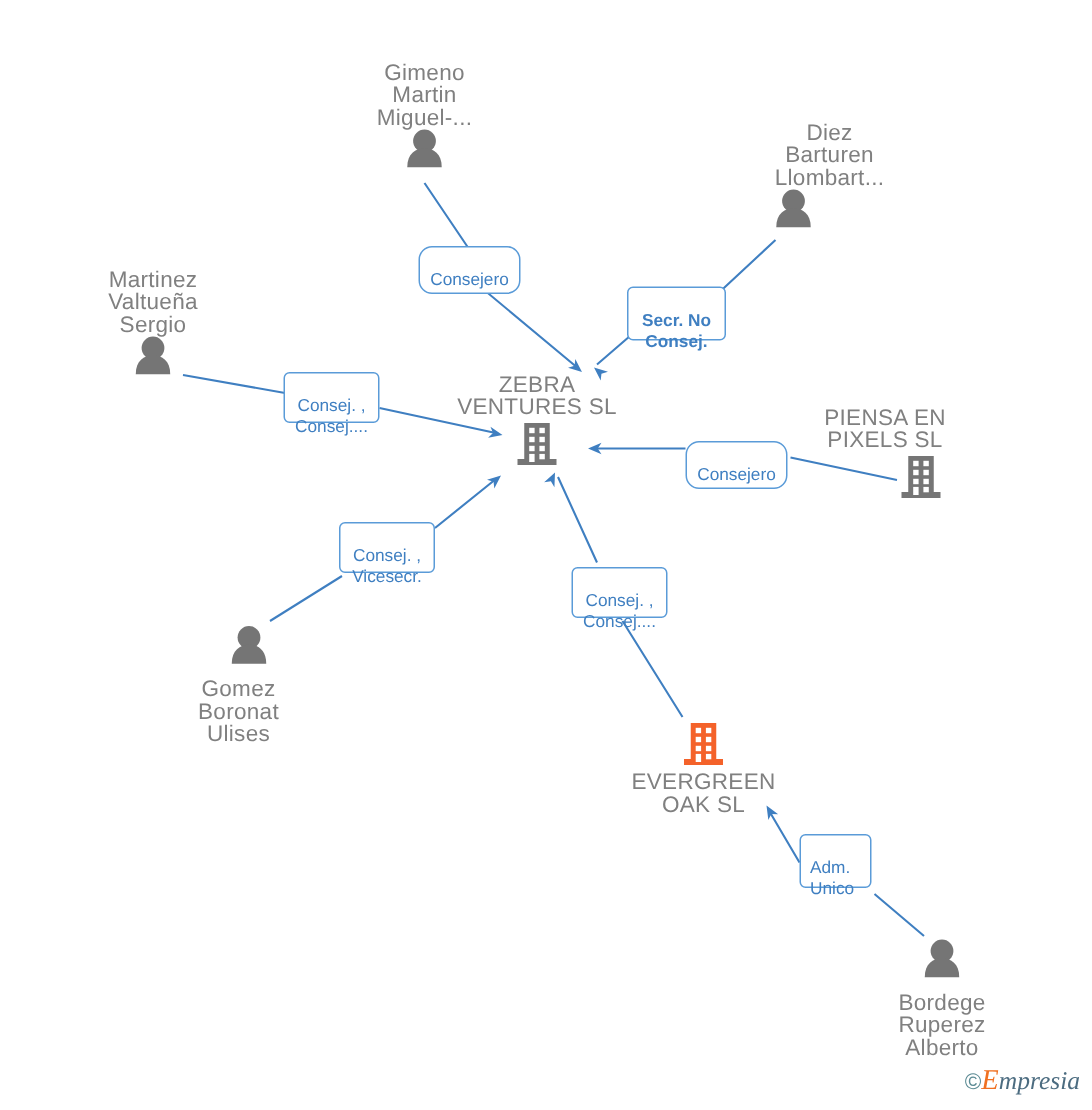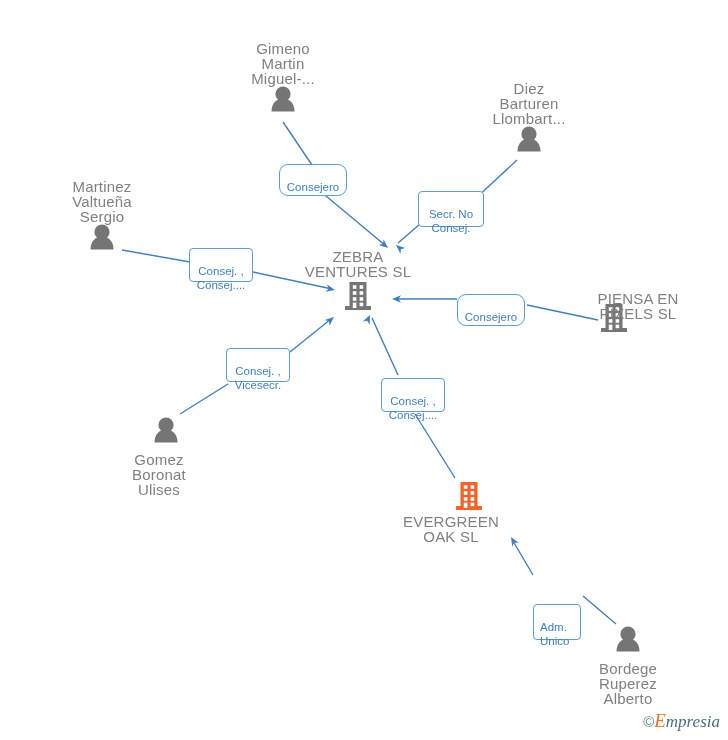--- a/index.html
+++ b/index.html
@@ -39,21 +39,21 @@
     border: 1.6px solid #5a9bd8;
     border-radius: 4px;
     color: #3f7fc1;
     font-size: 11.5px;
     line-height: 14px;
     padding: 15px 6px;
     white-space: pre-line;
     box-sizing: border-box;
   }
   .edge-badge.pill { border-radius: 9px; }
-  .edge-badge.align-left { text-align: left; margin-top: 48px; }
+  .edge-badge.align-left { text-align: left; }
   .edge-badge.align-center { text-align: center; }
   .watermark {
     position: absolute;
     right: 8px;
     bottom: 6px;
     font-size: 15px;
     line-height: 24px;
     white-space: nowrap;
   }
   .wm-c {
@@ -155,42 +155,42 @@
       <g transform="translate(628,643)">
         <use href="#person-glyph" fill="#757575"></use>
       </g>
     </g>
 </svg>
 
 <div id="node-labels">
     <div class="node node-label" style="width: 170px; left: 198px; top: 41px;">Gimeno
 Martin
 Miguel-...</div>
-    <div class="node node-label" style="width: 170px; left: 444px; top: 81px;">Diez
+    <div class="node node-label" style="width: 170px; left: 468px; top: 81px;">Diez
 Barturen
 Llombart...</div>
     <div class="node node-label" style="width: 170px; left: 17px; top: 179px;">Martinez
 Valtueña
 Sergio</div>
     <div class="node node-label" style="width: 170px; left: 273px; top: 249px;">ZEBRA
 VENTURES  SL</div>
-    <div class="node node-label" style="width: 170px; left: 553px; top: 271px; margin-top: 20px;">PIENSA EN
+    <div class="node node-label" style="width: 170px; left: 505px; top: 271px;">PIENSA EN
 PIXELS  SL</div>
     <div class="node node-label" style="width: 170px; left: 74px; top: 452px;">Gomez
 Boronat
 Ulises</div>
-    <div class="node node-label" style="width: 170px; left: 366px; top: 514px;">EVERGREEN
+    <div class="node node-label" style="width: 170px; left: 384px; top: 514px;">EVERGREEN
 OAK  SL</div>
     <div class="node node-label" style="width: 170px; left: 543px; top: 661px;">Bordege
 Ruperez
 Alberto</div>
   </div>
 <div id="edge-badges">
     <div class="edge-badge pill align-center" style="left: 279px; top: 164px; width: 68px; height: 21px;">Consejero</div>
-    <div class="edge-badge  align-center" style="left: 418px; top: 191px; width: 66px; height: 36px;">Secr.  No
+    <div class="edge-badge  align-center" style="left: 418px; top: 191px; width: 66px; height: 36px; font-weight: bold;">Secr.  No
 Consej.</div>
     <div class="edge-badge  align-center" style="left: 189px; top: 248px; width: 64px; height: 34px;">Consej. ,
 Consej....</div>
     <div class="edge-badge pill align-center" style="left: 457px; top: 294px; width: 68px; height: 21px;">Consejero</div>
     <div class="edge-badge  align-center" style="left: 226px; top: 348px; width: 64px; height: 34px;">Consej. ,
 Vicesecr.</div>
     <div class="edge-badge  align-center" style="left: 381px; top: 378px; width: 64px; height: 34px;">Consej. ,
 Consej....</div>
     <div class="edge-badge  align-left" style="left: 533px; top: 556px; width: 48px; height: 36px;">Adm.
 Unico</div>

